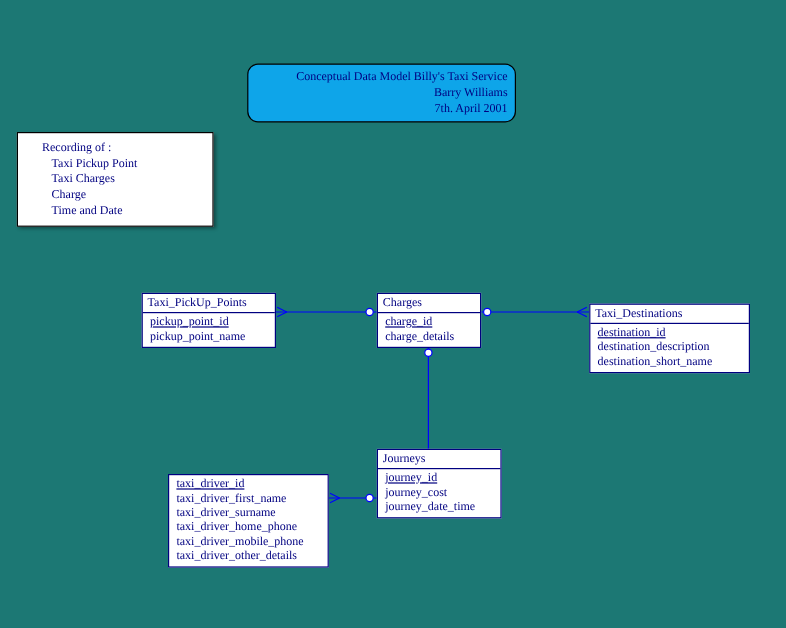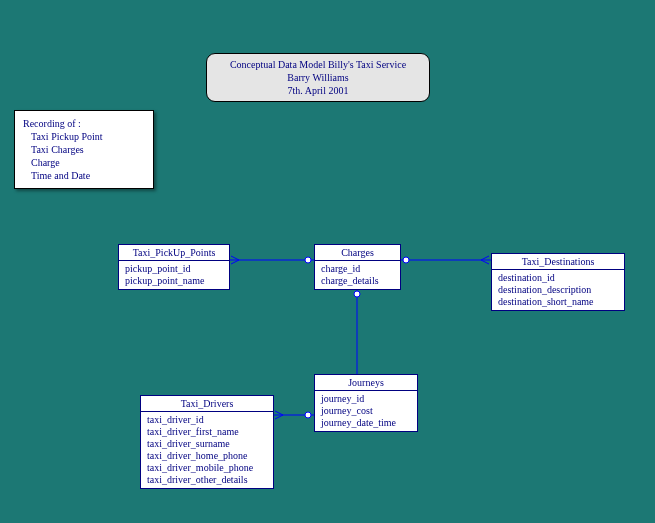--- a/index.html
+++ b/index.html
@@ -1,22 +1,22 @@
 <!DOCTYPE html>
 <html><head>
 <meta charset="utf-8">
 <style>
   html,body{margin:0;padding:0;width:655px;height:523px;background:#1C7874;font-family:"Times New Roman",serif;font-size:10px;color:#000080;overflow:hidden}
   .canvas{position:relative;width:655px;height:523px}
-  .title-box{position:absolute;left:206px;top:53px;width:210px;background:#e5e5e5;border:1px solid #000;border-radius:9px;text-align:center;padding:4px 6px;line-height:13px}
-  .note-box{position:absolute;left:14px;top:110px;width:122px;background:#fff;border:1px solid #000;padding:6px 8px;line-height:13px;box-shadow:2px 2px 3px rgba(0,0,0,.4)}
+  .title-box{position:absolute;left:206px;top:53px;width:210px;background:#0ea5e9;border:1px solid #000;border-radius:9px;text-align:right;padding:4px 6px;line-height:13px}
+  .note-box{position:absolute;left:14px;top:110px;width:122px;background:#fff;border:1px solid #000;padding:6px 20px;line-height:13px;box-shadow:2px 2px 3px rgba(0,0,0,.4)}
   .entity{position:absolute;background:#fff;border:1px solid #000080}
-  .entity .hdr{border-bottom:1px solid #000080;text-align:center;padding:2px 4px;font-size:10px}
+  .entity .hdr{border-bottom:1px solid #000080;text-align:left;padding:2px 4px;font-size:10px}
   .entity .body{padding:2px 6px;font-size:10px;line-height:12px}
-  .body div:first-child{}
+  .body div:first-child{text-decoration:underline}
   svg.lines{position:absolute;left:0;top:0;width:655px;height:523px;pointer-events:none}
   svg .ln{stroke:#0000ff;stroke-width:1;fill:none}
   svg .dot{fill:#fff;stroke:#0000ff;stroke-width:1}
 </style>
 </head>
 <body>
 
 <div class="canvas">
 
   <svg class="lines">
@@ -72,21 +72,20 @@
   <div class="entity" style="left:491px;top:253px;width:132px">
     <div class="hdr">Taxi_Destinations</div>
     <div class="body">
       <div>destination_id</div>
       <div>destination_description</div>
       <div>destination_short_name</div>
     </div>
   </div>
 
   <div class="entity" style="left:140px;top:395px;width:132px">
-    <div class="hdr">Taxi_Drivers</div>
     <div class="body">
       <div>taxi_driver_id</div>
       <div>taxi_driver_first_name</div>
       <div>taxi_driver_surname</div>
       <div>taxi_driver_home_phone</div>
       <div>taxi_driver_mobile_phone</div>
       <div>taxi_driver_other_details</div>
     </div>
   </div>
 

